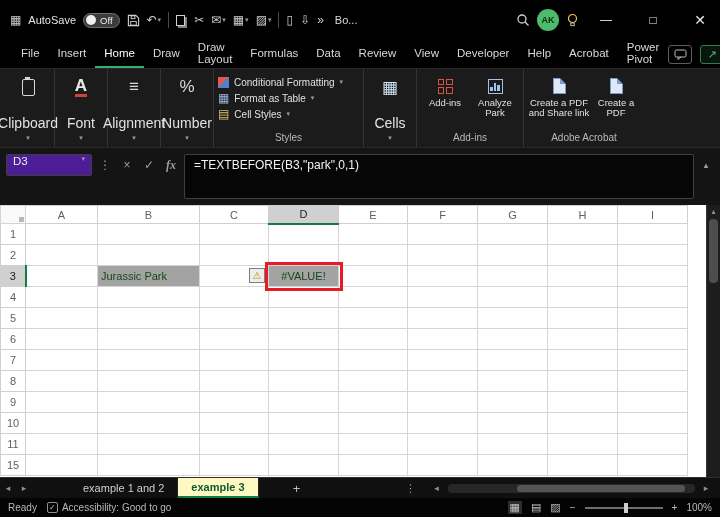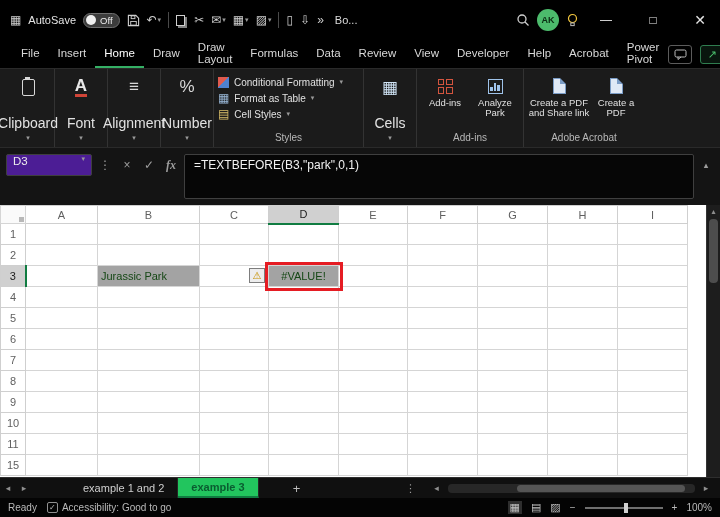--- a/index.html
+++ b/index.html
@@ -83,21 +83,21 @@
   .sheet td.warnc{position:relative;}
   .warnbtn{position:absolute;right:3px;top:2px;width:16px;height:15px;border:1px solid #7d7d7d;background:#ededed;color:#c79100;font-size:10px;line-height:13px;text-align:center;}
   .vscroll{position:absolute;top:0;right:0;bottom:0;width:14px;background:#1d1d1d;border-left:1px solid #333;}
   .vscroll .arrow{display:block;text-align:center;color:#8e8e8e;font-size:8px;padding-top:2px;}
   .vthumb{position:absolute;top:14px;left:2px;width:9px;height:64px;background:#4d4d4d;border-radius:4px;}
 
   
   .sheetbar{height:21px;flex:0 0 21px;background:#101010;border-top:1px solid #2e2e2e;display:flex;align-items:stretch;color:#cfcfcf;font-size:11px;}
   .sb-nav{width:16px;display:flex;align-items:center;justify-content:center;color:#8f8f8f;font-size:9px;}
   .tab{display:flex;align-items:center;padding:0 13px;border-right:1px solid #262626;cursor:default;}
-  .tab.active{background:#22c55e;color:#0a5c30;font-weight:bold;border-bottom:2px solid #107C41;}
+  .tab.active{background:#fef9c3;color:#0a5c30;font-weight:bold;border-bottom:2px solid #107C41;}
   .addtab{width:24px;display:flex;align-items:center;justify-content:center;color:#bdbdbd;font-size:13px;}
   .sb-more{width:24px;display:flex;align-items:center;justify-content:center;color:#9b9b9b;margin-left:90px;}
   .hscroll{flex:1;display:flex;align-items:center;gap:3px;padding:0 6px;}
   .htrack{flex:1;height:9px;background:#272727;border-radius:4px;position:relative;}
   .hthumb{position:absolute;left:28%;width:68%;top:1px;bottom:1px;background:#555;border-radius:4px;}
 
   
   .statusbar{height:19px;flex:0 0 19px;background:#040404;display:flex;align-items:center;color:#b9b9b9;font-size:10px;padding:0 8px;gap:10px;}
   .acc{display:flex;align-items:center;gap:4px;}
   .accbadge{width:11px;height:11px;border:1px solid #8f8f8f;border-radius:2px;font-size:8px;line-height:10px;text-align:center;color:#bdbdbd;}

